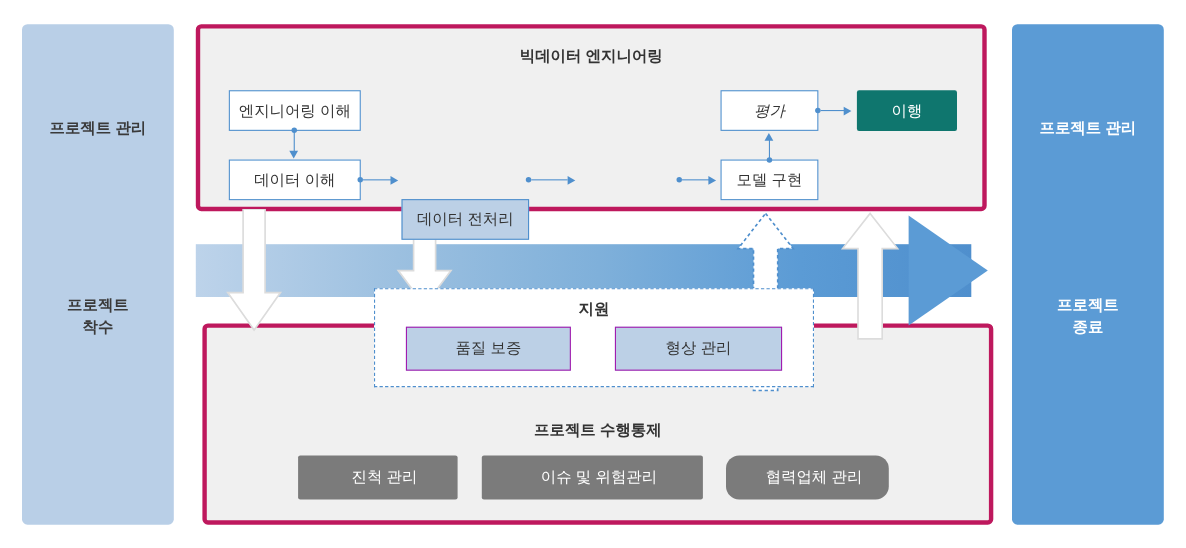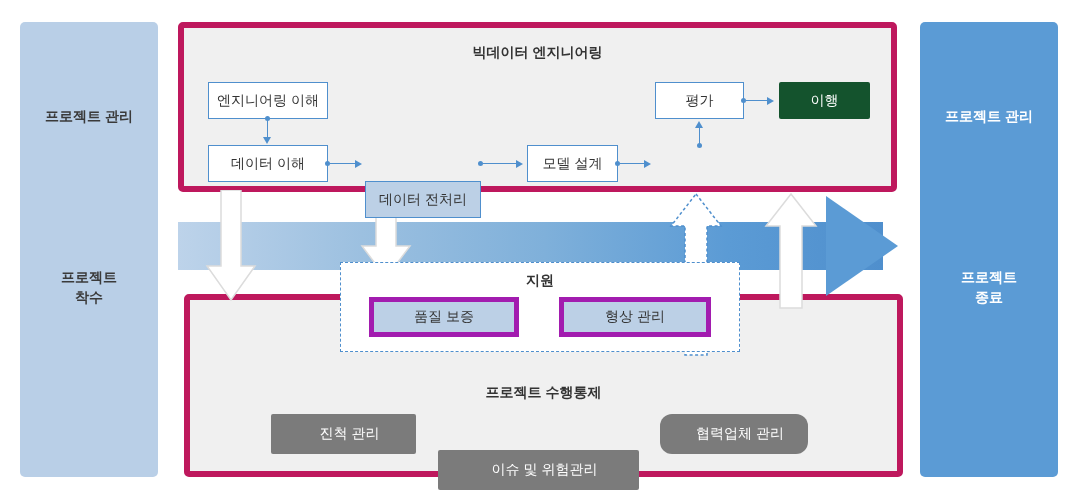--- a/index.html
+++ b/index.html
@@ -43,21 +43,21 @@
     background:#5b9bd5;
   }
   #right-panel .lbl{color:#ffffff;}
   #right-panel .lbl-top{top:64px;}
   #right-panel .lbl-mid{top:225px;}
 
   
   .grey-panel{
     position:absolute;
     background:#f0f0f0;
-    border:6px solid #be185d;
+    border:4px solid #be185d;
     border-radius:5px;
     box-sizing:border-box;
   }
   #top-panel{left:178px;top:22px;width:719px;height:170px;}
   #bottom-panel{left:184px;top:294px;width:719px;height:183px;}
 
   .panel-title{
     position:absolute;
     left:0;right:0;
     text-align:center;
@@ -74,21 +74,21 @@
     align-items:center;
     justify-content:center;
     font-size:14px;
     color:#333333;
     background:#ffffff;
     border:1px solid #4f8fcd;
     white-space:nowrap;
   }
   .flow-box.fill-light{background:#bcd0e6;margin-top:36px;}
   .flow-box.fill-solid{
-    background:#14532d;
+    background:#0f766e;
     border:none;
     color:#ffffff;
     border-radius:2px;
   }
 
   
   #support-box{
     position:absolute;
     left:340px;top:262px;width:400px;height:90px;
     border:1px dashed #4f8fcd;
@@ -97,21 +97,21 @@
     z-index:6;
     text-decoration:underline;
   }
   #support-box .panel-title{top:9px;}
   .support-item{
     position:absolute;
     top:34px;height:40px;
     box-sizing:border-box;
     display:flex;align-items:center;justify-content:center;
     background:#bcd0e6;
-    border:5px solid #a21caf;
+    border:1px solid #a21caf;
     font-size:14px;color:#333333;
     white-space:nowrap;
   }
 
   
   .chip{
     position:absolute;
     height:40px;
     box-sizing:border-box;
     display:flex;align-items:center;justify-content:center;
@@ -194,26 +194,26 @@
   </div>
 
   <div class="flow-box" style="left:208px;top:145px;width:120px;height:37px;z-index:7;">
     <span>데이터 이해</span>
   </div>
 
   <div class="flow-box fill-light" style="left:365px;top:145px;width:116px;height:37px;z-index:7;">
     <span>데이터 전처리</span>
   </div>
 
-  <div class="flow-box" style="left:527px;top:145px;width:91px;height:37px;z-index:7;">
-    <span>모델 설계</span>
-  </div>
-
-
-  <div class="flow-box" style="left:655px;top:82px;width:89px;height:37px;z-index:7;">
+
+  <div class="flow-box" style="left:655px;top:145px;width:89px;height:37px;z-index:7;">
+    <span>모델 구현</span>
+  </div>
+
+  <div class="flow-box" style="left:655px;top:82px;width:89px;height:37px;z-index:7;font-style:italic;">
     <span>평가</span>
   </div>
 
   <div class="flow-box fill-solid" style="left:779px;top:82px;width:91px;height:37px;z-index:7;">
     <span>이행</span>
   </div>
 
   <div class="dot" style="left:265px;top:116px;z-index:8;"></div>
   <div class="conn conn-v" style="left:267px;top:119px;height:19px;z-index:8;"></div>
   <div class="arrowhead ah-down" style="left:263px;top:137px;z-index:8;"></div>
@@ -257,21 +257,21 @@
     <path d="M28 2 L53 34 L39 34 L39 116 L17 116 L17 34 L3 34 Z" fill="#ffffff" stroke="#dcdcdc" stroke-width="1.5"></path>
   </svg>
 
   <div class="grey-panel" id="bottom-panel">
     <div class="panel-title" style="top:84px;">프로젝트 수행통제</div>
   </div>
 
   <div class="chip" style="left:271px;top:414px;width:145px;z-index:7;">
     <span>진척 관리</span>
   </div>
-  <div class="chip" style="left:438px;top:414px;width:201px;z-index:7;margin-top:36px;">
+  <div class="chip" style="left:438px;top:414px;width:201px;z-index:7;">
     <span>이슈 및 위험관리</span>
   </div>
   <div class="chip" style="left:660px;top:414px;width:148px;z-index:7;border-radius:12px;">
     <span>협력업체 관리</span>
   </div>
 
   <div id="support-box">
     <div class="panel-title">지원</div>
     <div class="support-item" style="left:28px;width:150px;">
       <span>품질 보증</span>

